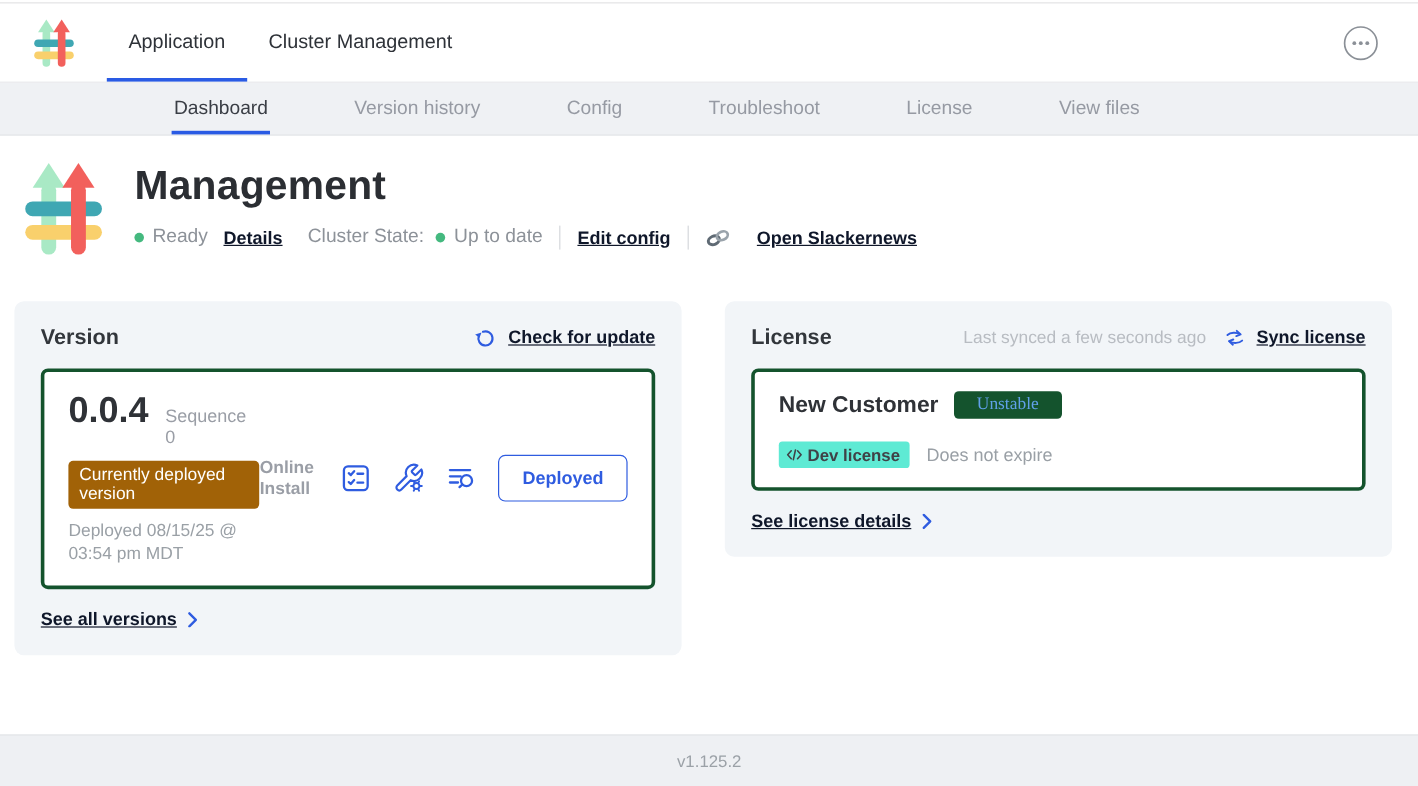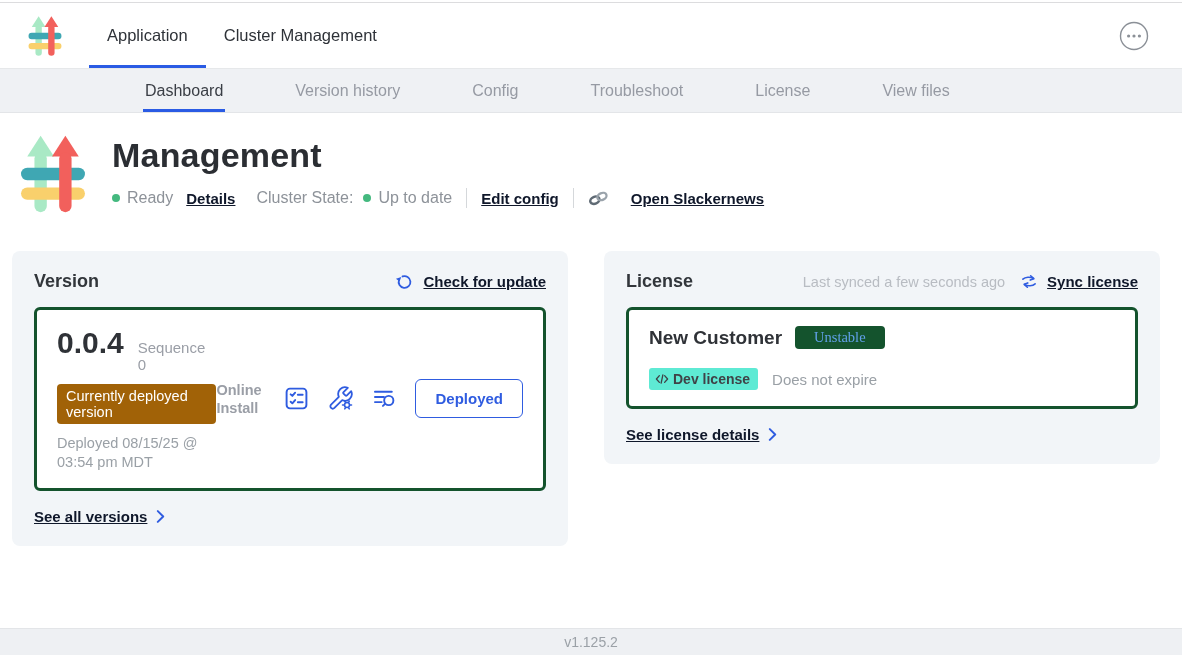--- a/index.html
+++ b/index.html
@@ -79,21 +79,21 @@
   .cust-name { font-size:19px; font-weight:700; color:#2f3237; }
   .channel-badge { margin-left:13px; background:#14532d; color:#61a0e8;
                    font-size:14.5px; padding:3px 19px; border-radius:4px;font-family:Liberation Serif, serif; }
   .lic-row2 { display:flex; align-items:center; margin-top:19px; }
   .lic-tag { display:inline-flex; align-items:center; gap:4px; background:#5eead4;
              border-radius:3px; padding:3px 8px 3px 6px; font-size:14px;
              font-weight:700; color:#3f4247; }
   .expiry { margin-left:14px; font-size:15px; color:#9aa0a6; }
 
   
-  .footer { position:absolute; left:0; bottom:0; width:100%; height:27px;
+  .footer { position:absolute; left:0; bottom:0; width:100%; height:43px;
             background:#eef0f3; border-top:1px solid #e3e5e8; display:flex;
             align-items:center; justify-content:center; font-size:14px; color:#9ba1a7; }
   body { position:relative; }
 </style>
 </head>
 <body>
 
 <div class="top-strip"></div>
 
 <header class="main-nav">

